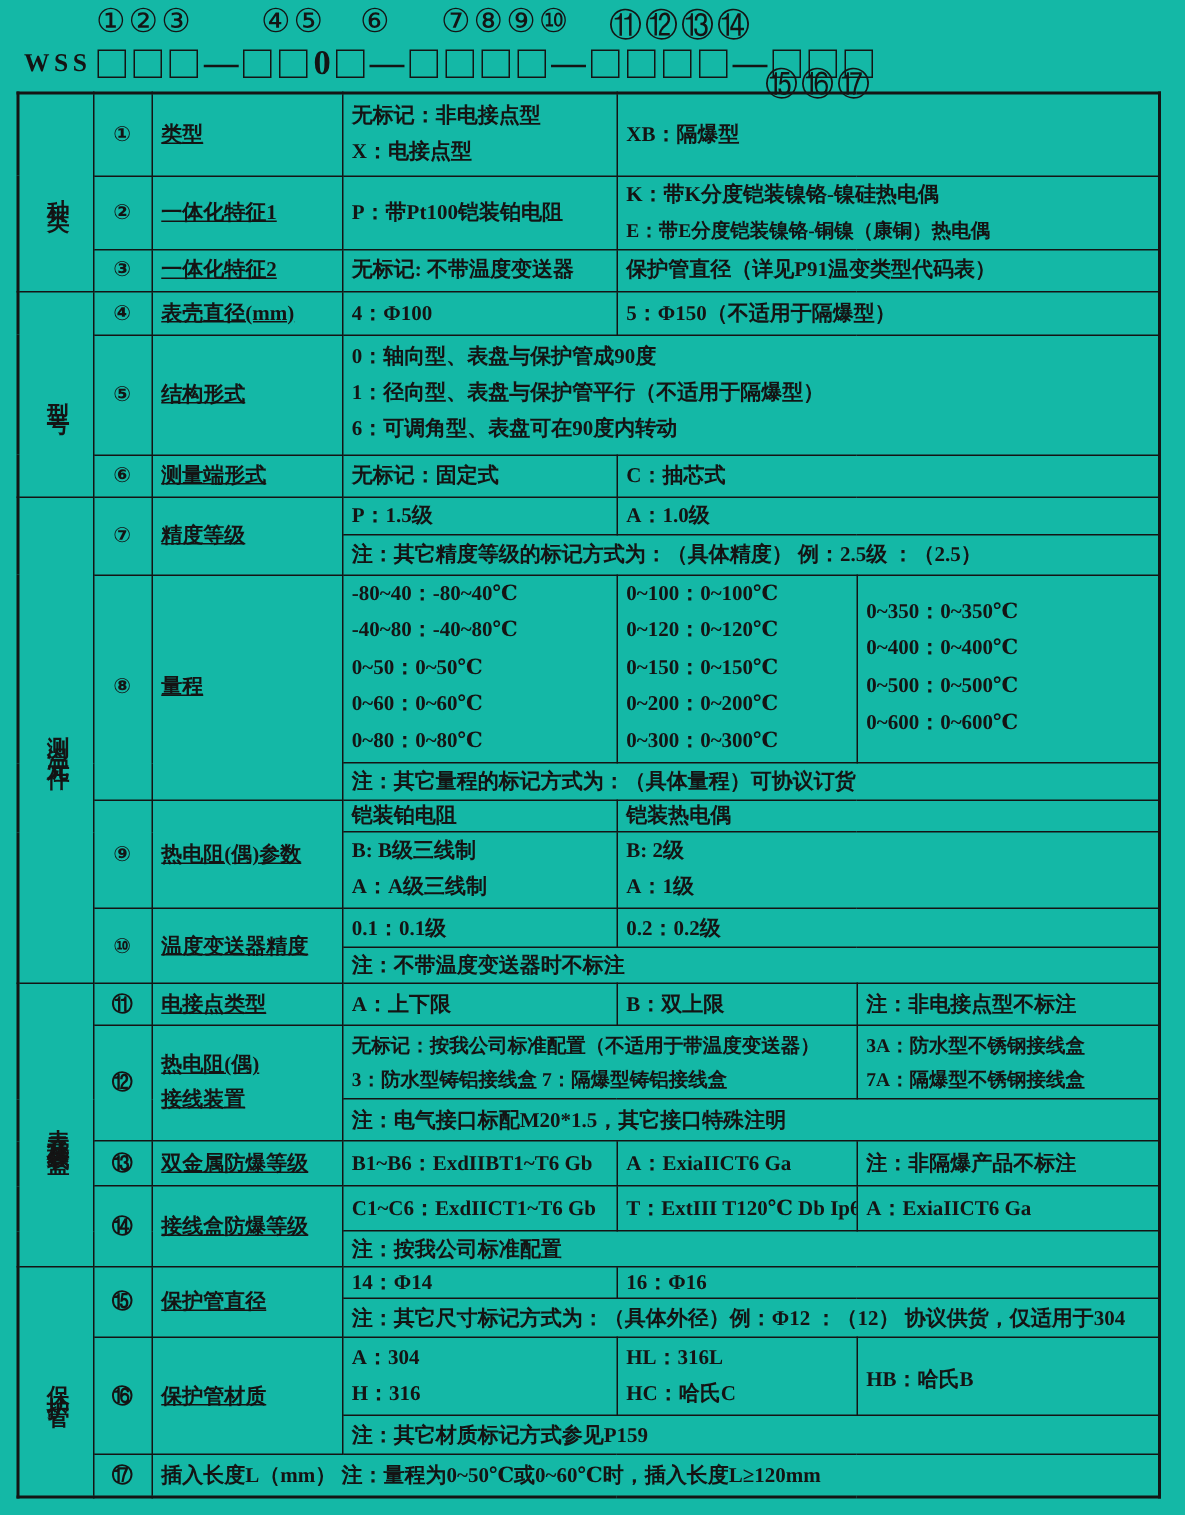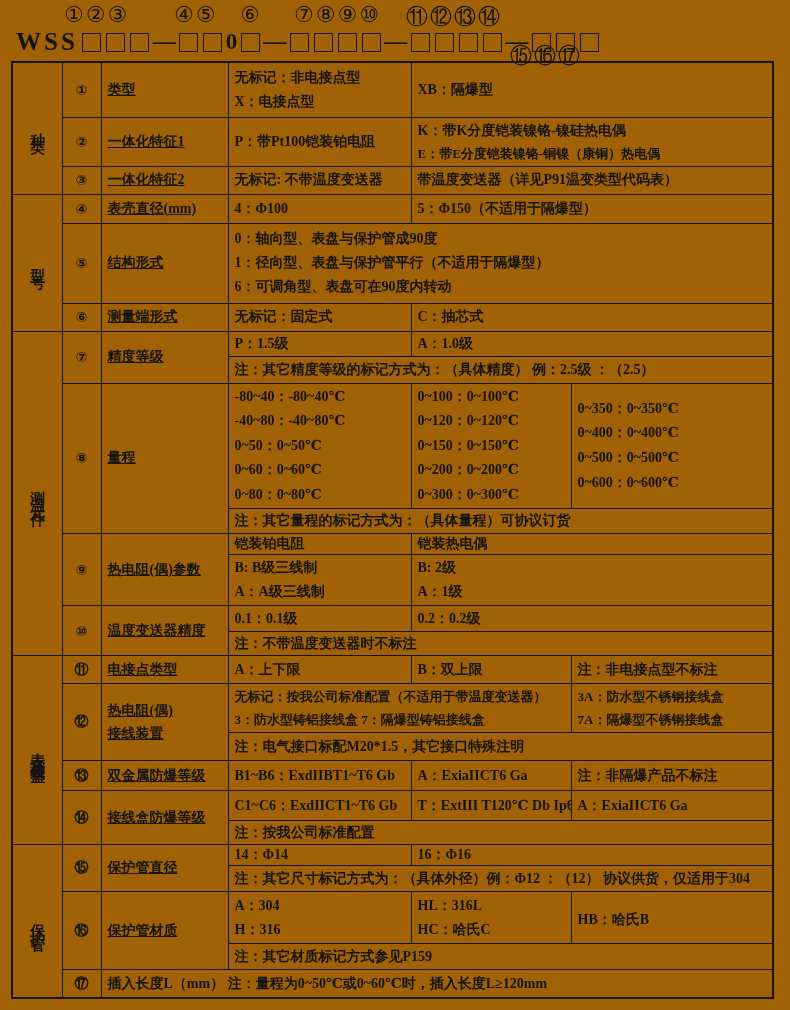--- a/index.html
+++ b/index.html
@@ -2,39 +2,39 @@
 <html><head>
 <meta charset="utf-8">
 <style>
   * { box-sizing: border-box; }
   html,body { margin:0; padding:0; background:#ffffff; }
   body {
     width:790px; height:1010px;
     color:#141414;
     font-family:"Liberation Serif","DejaVu Serif","DejaVu Sans",serif;
   }
-  .page { position:relative; width:790px; height:1010px; background:#a16207; overflow:hidden; }
+  .page { position:relative; width:790px; height:1010px; background:#14b8a6; overflow:hidden; }
 
   
   .hdr { position:absolute; left:0; top:0; width:790px; height:60px; }
   .nums { position:absolute; left:0; top:2px; width:790px; height:26px; }
   .nums span {
     position:absolute; top:0;
     font-family:"DejaVu Sans","Liberation Sans",sans-serif;
     font-size:22px; letter-spacing:2px; color:#141414; white-space:nowrap;
   }
   .n1{left:64px;} .n2{left:174px;} .n3{left:240px;}
   .n4{left:294px;} .n5{left:406px;} .n6{left:510px;margin-top:39px;}
 
   .model {
     position:absolute; left:16px; top:27px; height:30px;
     display:flex; align-items:center; white-space:nowrap;
   }
   .model .prefix {
-    font-size:25px; font-weight:600; letter-spacing:3px; margin-right:2px;
+    font-size:17px; font-weight:600; letter-spacing:3px; margin-right:2px;
   }
   .cbox {
     display:inline-block; width:19px; height:19px;
     border:1.8px solid #141414; margin:0 2.5px; vertical-align:middle;
   }
   .ctxt {
     display:inline-block; font-size:23px; font-weight:600;
     margin:0 1px; vertical-align:middle; line-height:20px;
   }
 
@@ -120,21 +120,21 @@
       <td class="opt">P：带Pt100铠装铂电阻</td>
       <td class="opt lines2" colspan="2">
         <div>K：带K分度铠装镍铬-镍硅热电偶</div>
         <div class="small">E：带E分度铠装镍铬-铜镍（康铜）热电偶</div>
       </td>
     </tr>
     <tr style="height:28px">
       <td class="num">③</td>
       <td class="label">一体化特征2</td>
       <td class="opt small">无标记: 不带温度变送器</td>
-      <td class="opt" colspan="2">带温度变送器（详见P91温变类型代码表）</td>
+      <td class="opt" colspan="2">保护管直径（详见P91温变类型代码表）</td>
     </tr>
 
     <tr style="height:29px">
       <td class="group" rowspan="3">
             <div class="vtext">型号</div>
           </td>
       <td class="num">④</td>
       <td class="label">表壳直径(mm)</td>
       <td class="opt">4：Φ100</td>
       <td class="opt" colspan="2">5：Φ150（不适用于隔爆型）</td>

